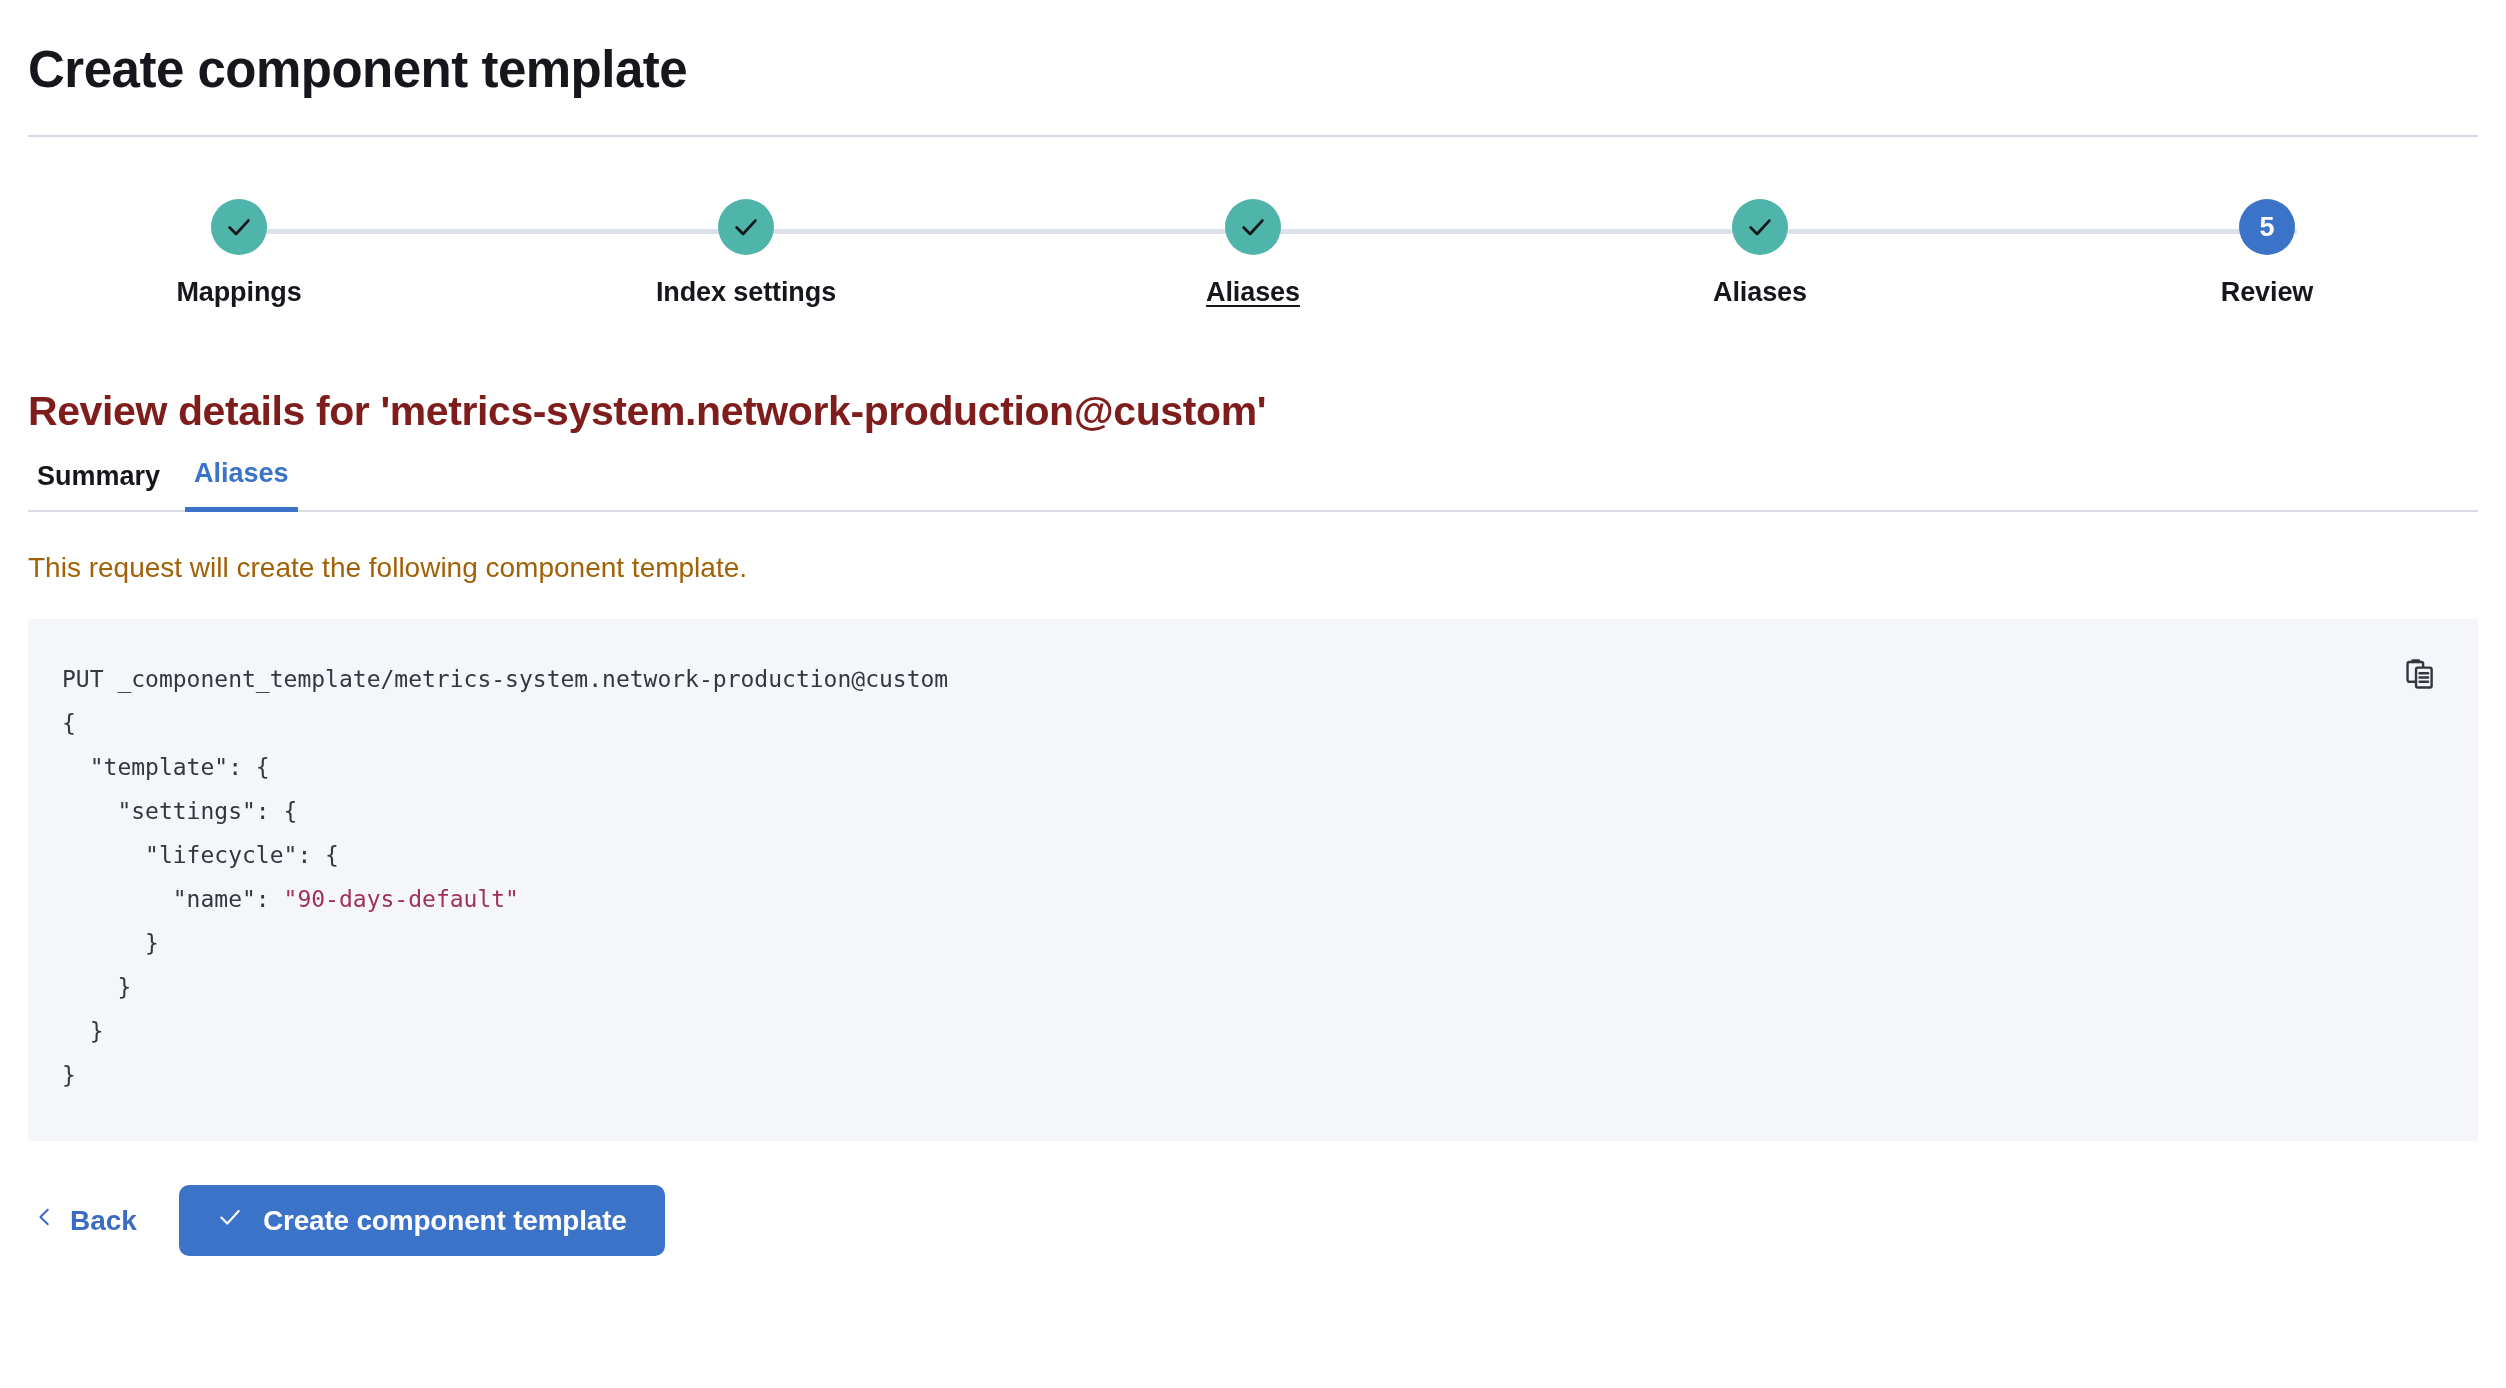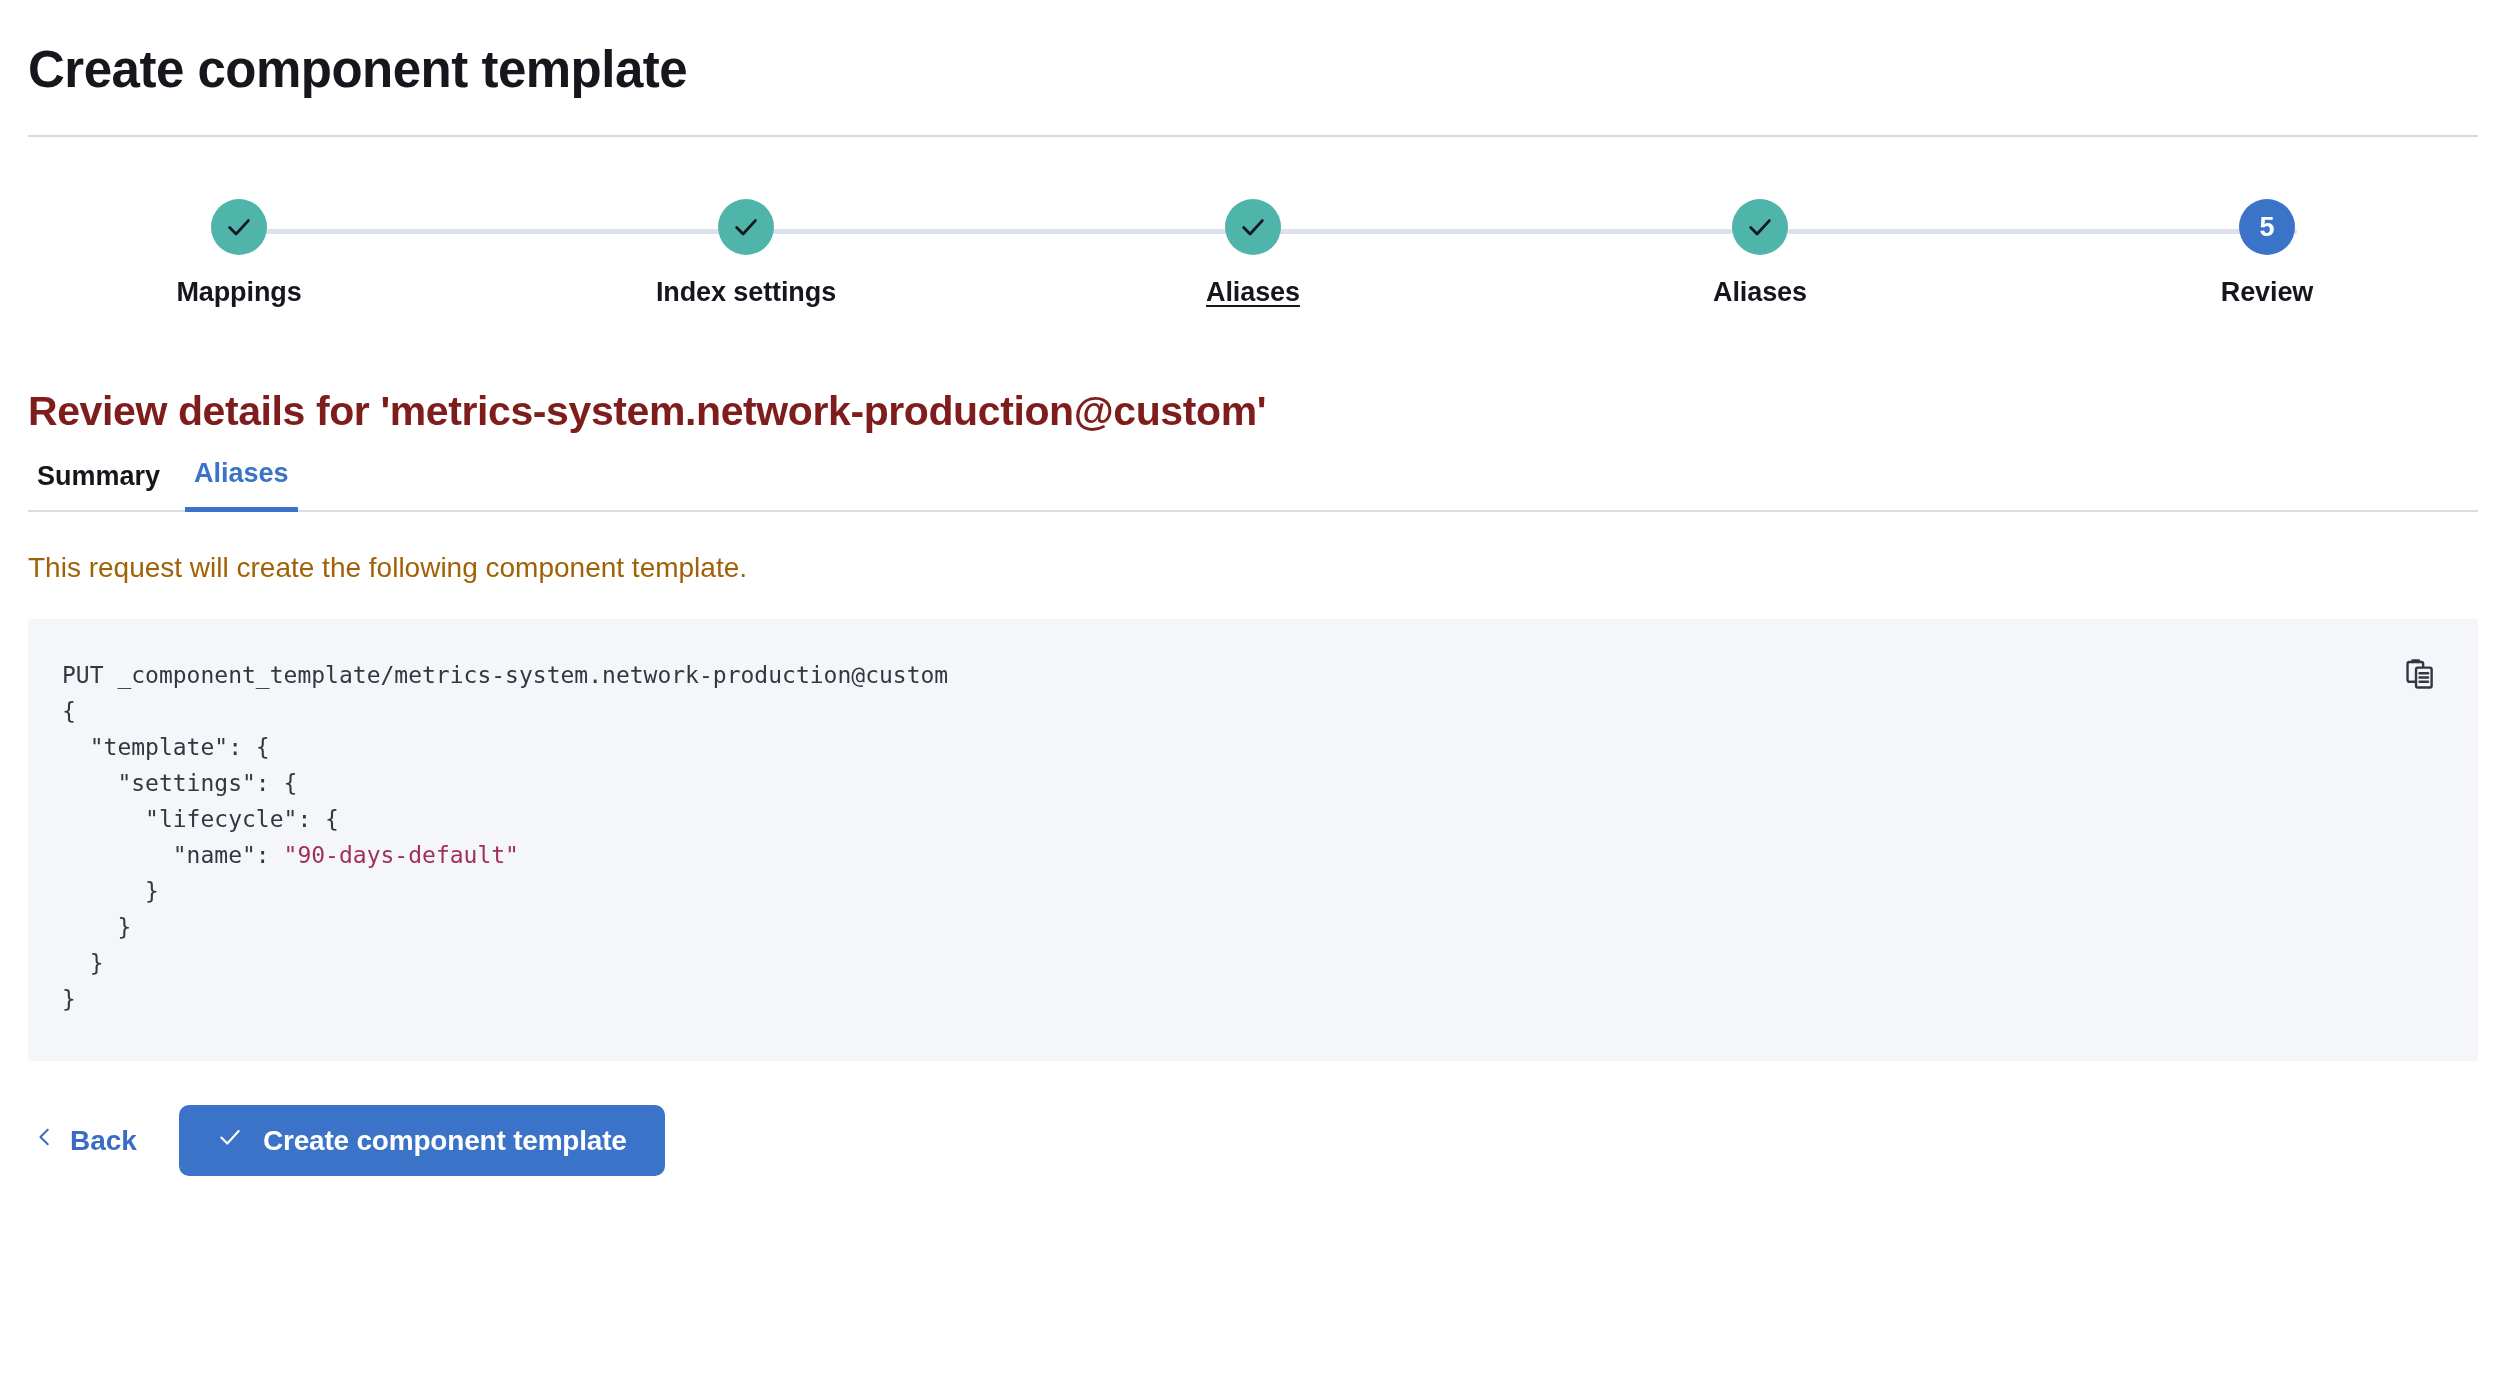--- a/index.html
+++ b/index.html
@@ -151,21 +151,21 @@
     margin-top: 32px;
     background: #f4f6fa;
     border-radius: 2px;
     padding: 38px 34px 44px 34px;
     min-height: 290px;
   }
   .code-block pre {
     margin: 0;
     font-family: "DejaVu Sans Mono", "Liberation Mono", monospace;
     font-size: 23px;
-    line-height: 36px;
+    line-height: 44px;
     color: #343741;
     white-space: pre;
   }
   .code-block pre .str { color: #a03055; }
   .copy-btn {
     position: absolute;
     top: 32px;
     right: 34px;
     background: none;
     border: none;

